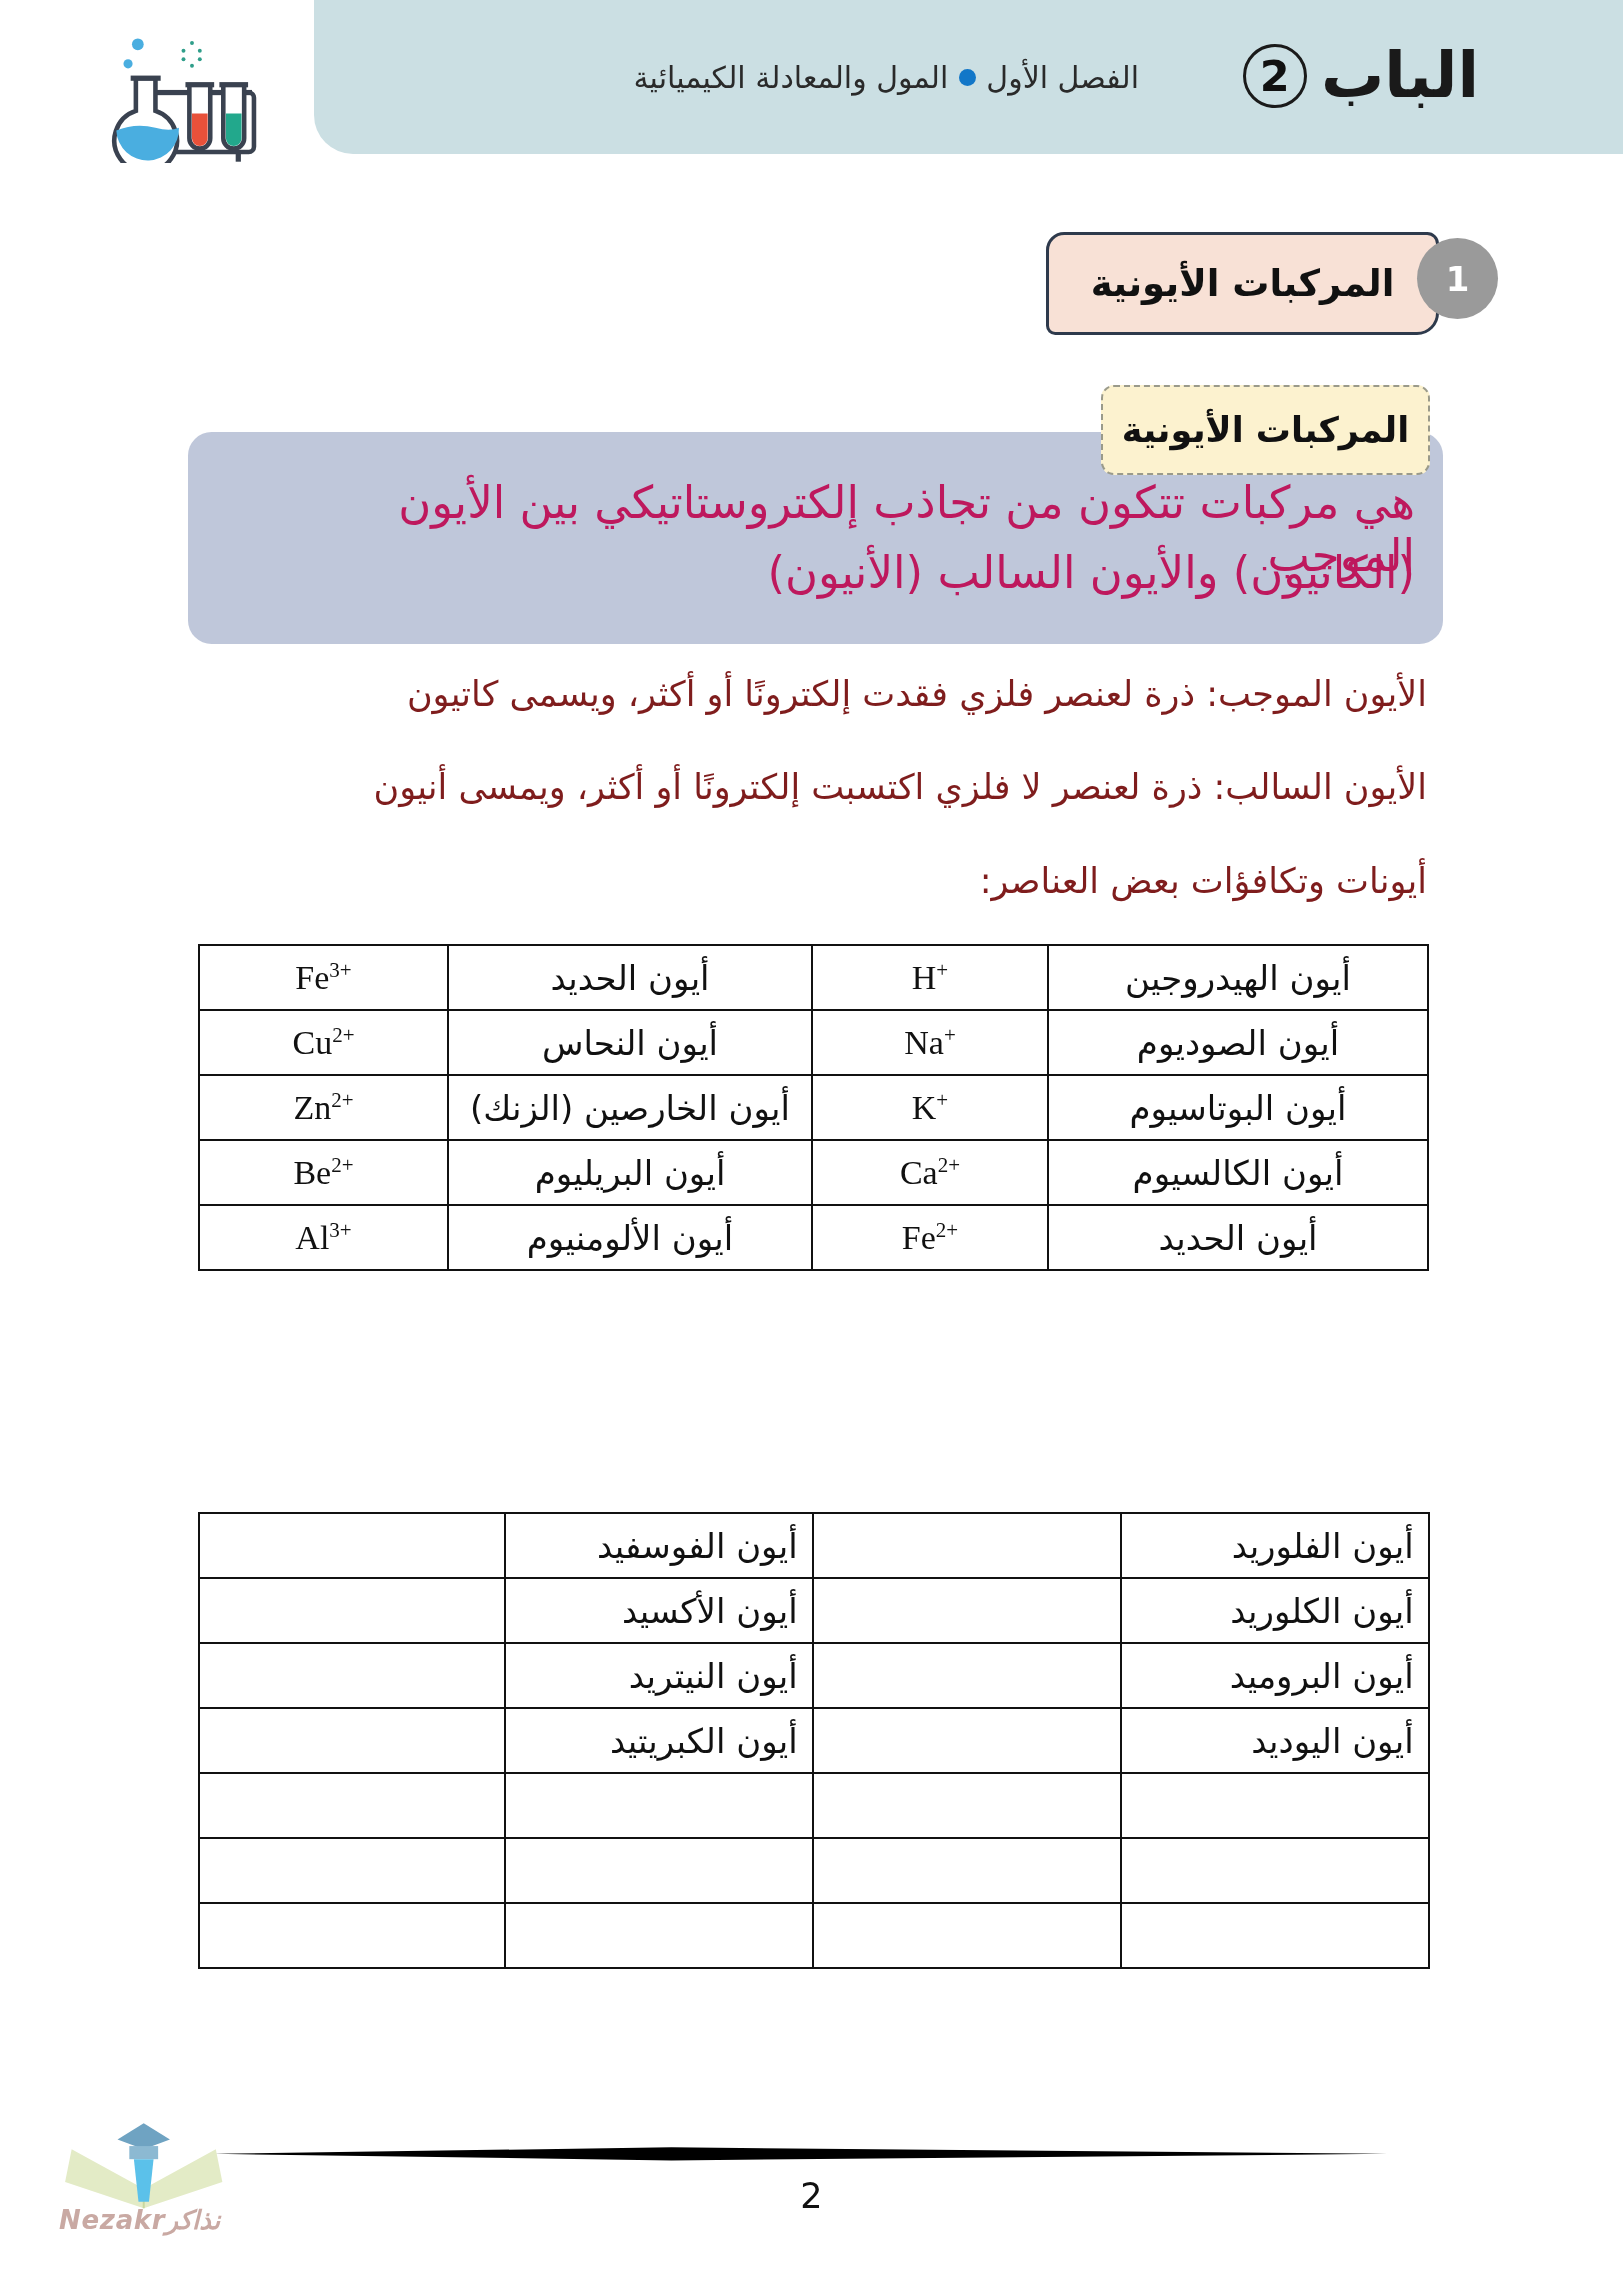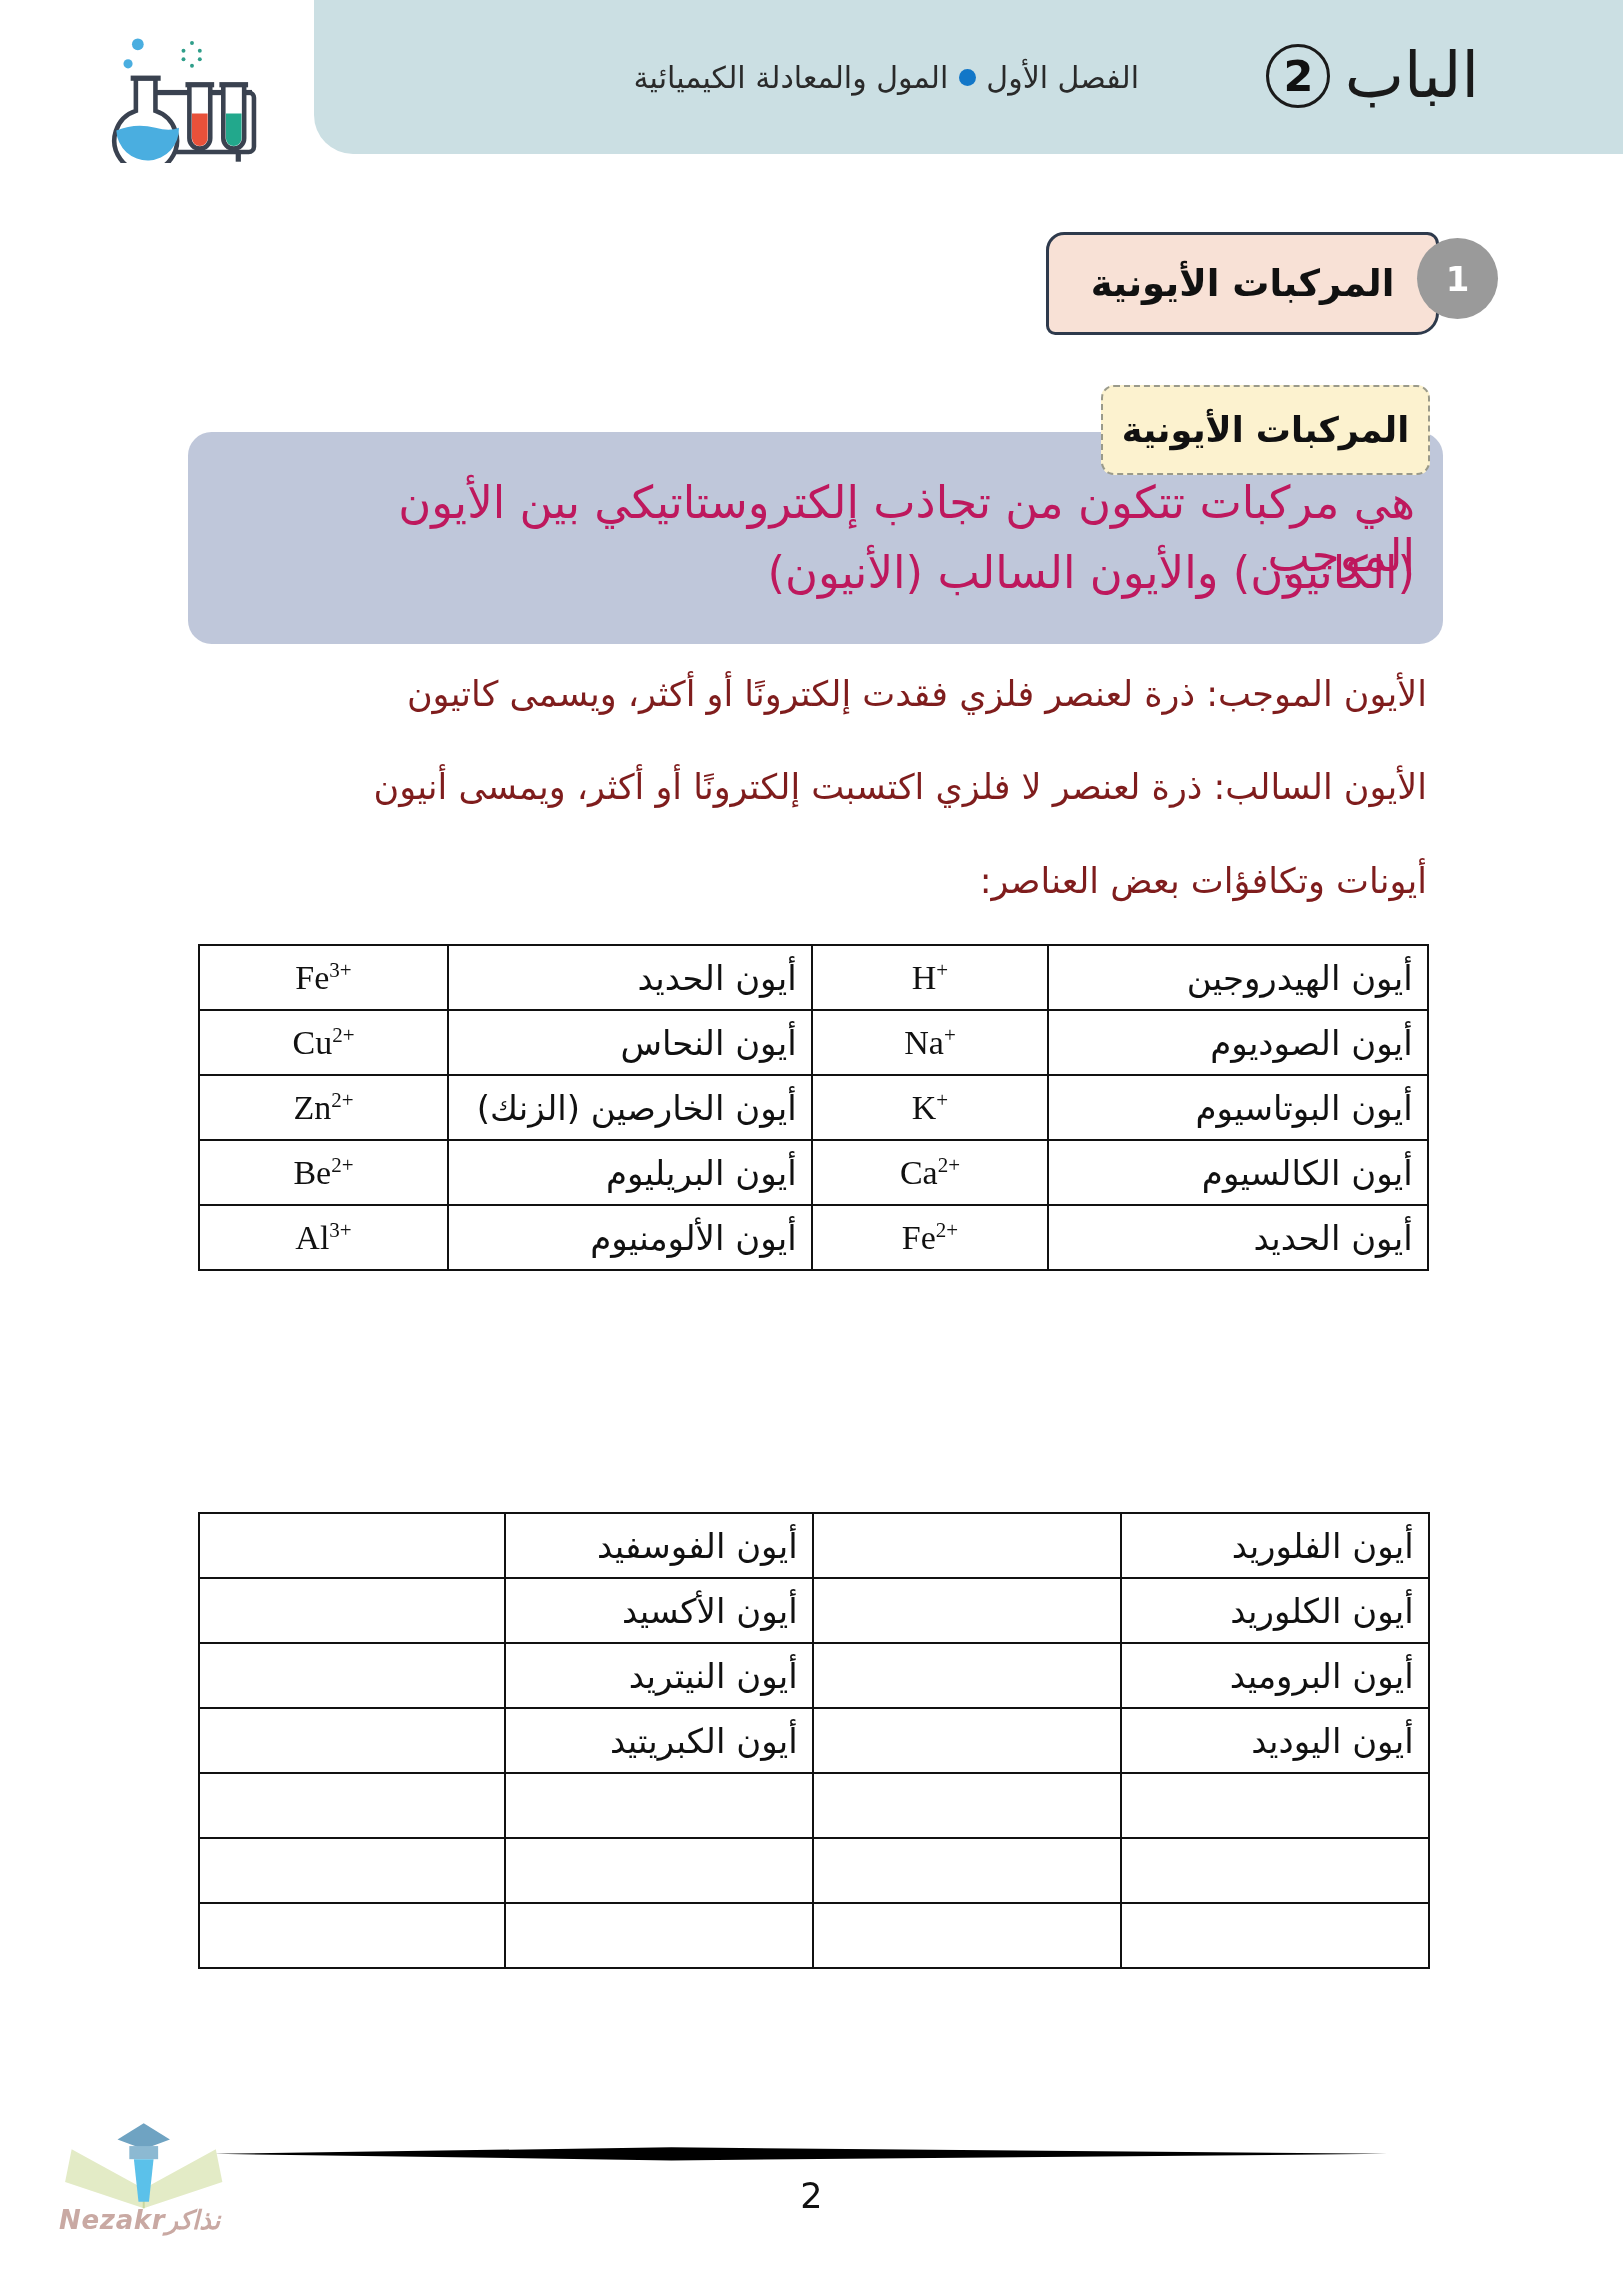--- a/index.html
+++ b/index.html
@@ -12,21 +12,21 @@
 
     
     .header-band {
       left: 314px; top: 0; width: 1309px; height: 154px;
       background: #cbdfe3; border-bottom-left-radius: 39px;
     }
     .header-title {
       right: 144px; top: 36px; height: 79px;
       display: flex; align-items: center; gap: 14.4px; direction: rtl;
     }
-    .chapter-word { font-size: 63px; font-weight: normal; color: #1a1a1a; }
+    .chapter-word { font-size: 63px; font-weight: bold; color: #1a1a1a; }
     .chapter-num {
       width: 58px; height: 58px; border: 3.3px solid #1a1a1a; border-radius: 50%;
       display: flex; align-items: center; justify-content: center;
       font-size: 43px; font-weight: bold;
     }
     .breadcrumb {
       right: 484px; top: 60px; direction: rtl;
       display: flex; align-items: center; gap: 10.5px;
       font-size: 30px; color: #2a2a2a;
     }
@@ -69,21 +69,21 @@
 
     
     table.ions {
       position: absolute; border-collapse: collapse; table-layout: fixed;
       direction: ltr;
     }
     table.ions td {
       border: 2px solid #111; height: 63px; padding: 0 14.4px;
       font-size: 34px; vertical-align: middle;
     }
-    td.ar { direction: rtl; text-align: right; }
+    td.ar { direction: rtl; text-align: center; }
     td.sym { text-align: center; font-family: "Liberation Serif", serif; font-size: 35px; }
     td.sym sup { font-size: 21px; }
     table.t2 td.ar { text-align: right; margin-top: 40px; }
 
     
     .footer-line { left: 213px; top: 2146px; width: 1175px; height: 15.7px; }
     .page-num { left: 0; width: 1623px; top: 2176px; text-align: center; font-size: 35px; }
     .footer-logo { left: 52px; top: 2110px; width: 190px; height: 170px; }
     .footer-logo-text {
       left: 59px; top: 2205px; font-size: 26px; font-weight: bold; font-style: italic;

